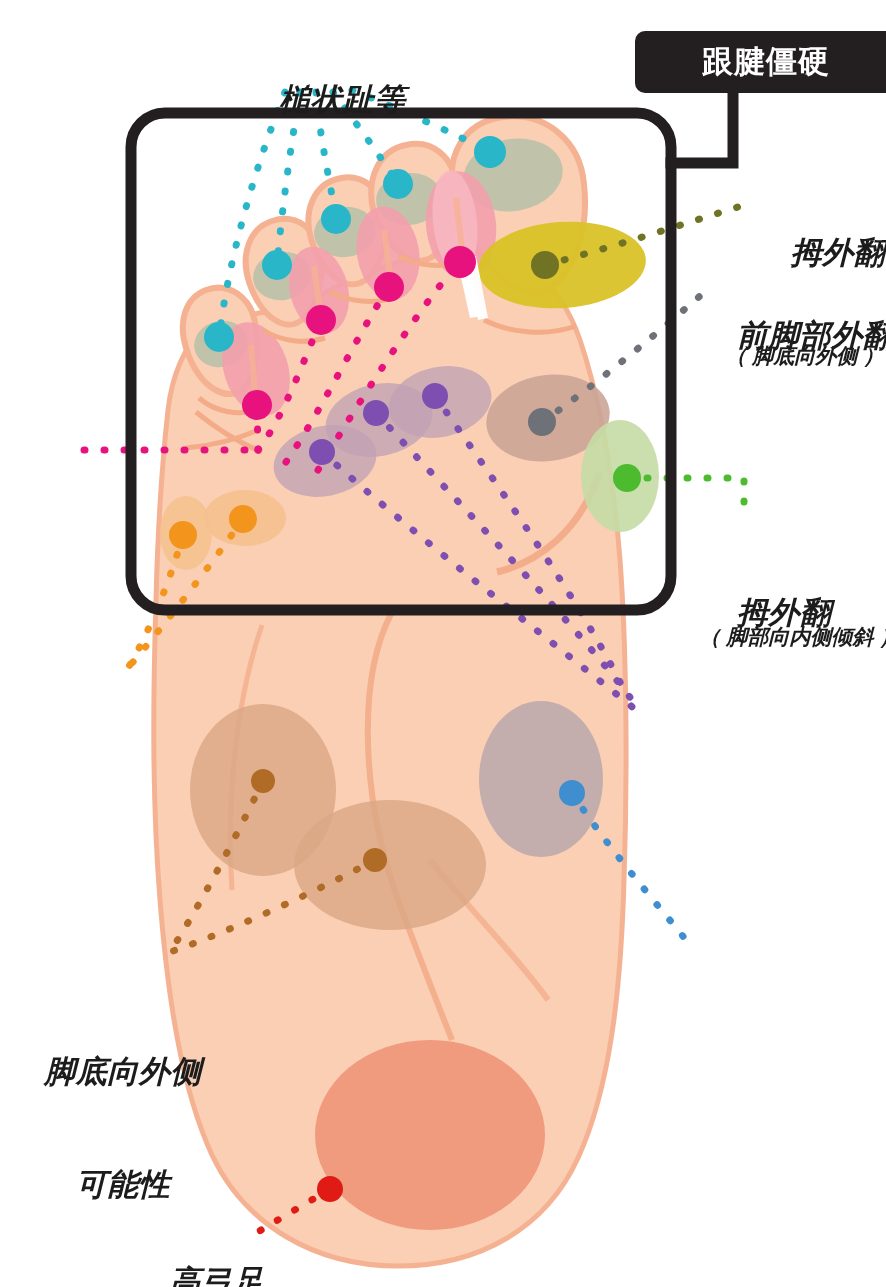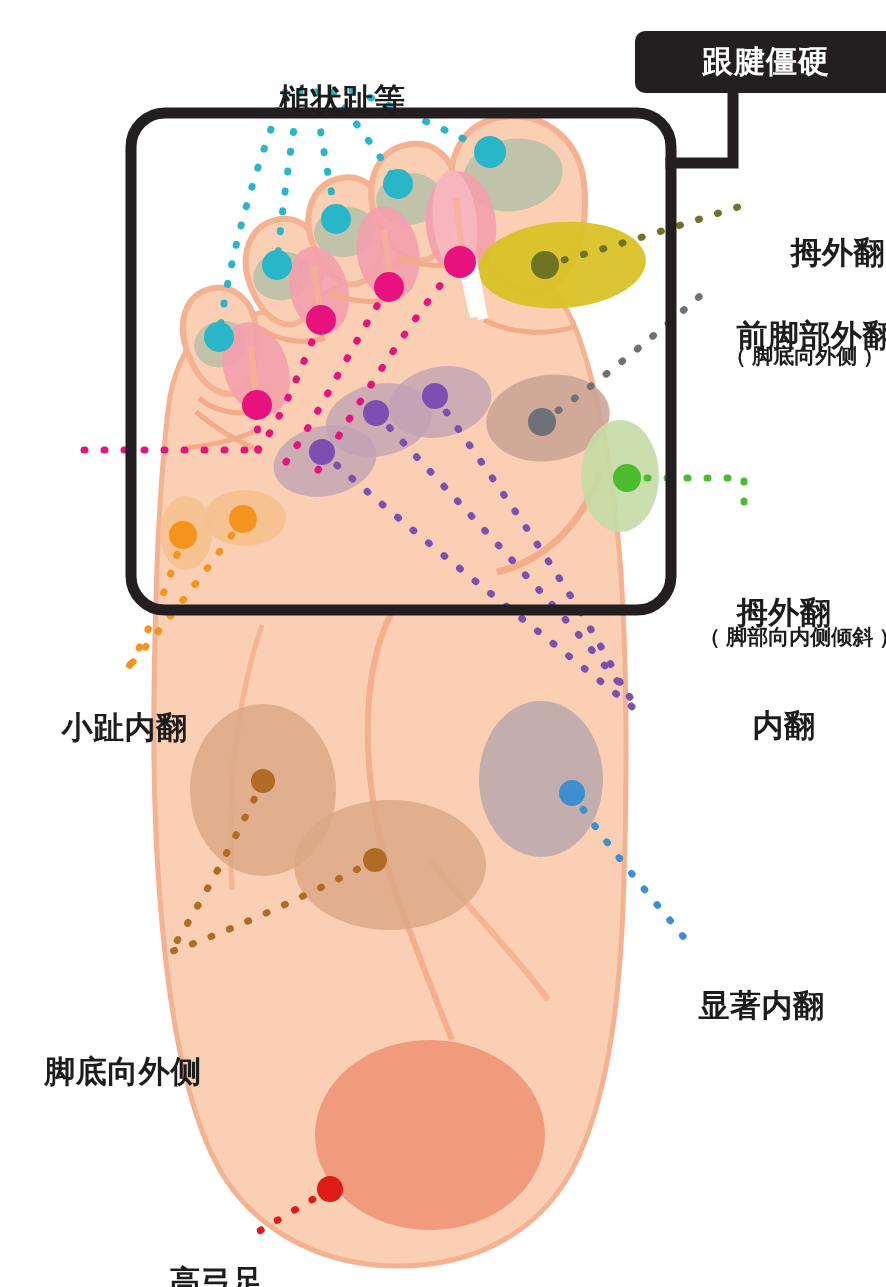--- a/index.html
+++ b/index.html
@@ -27,20 +27,21 @@
     height: 1287px;
     display: block;
   }
   .lbl {
     position: absolute;
     color: #1c1c1c;
     font-weight: 700;
     line-height: 1.22;
     white-space: pre;
     letter-spacing: 0.5px;
+    font-style: italic;
   }
   .lbl.sz-lg { font-size: 31px; }
   .lbl.sz-sm { font-size: 21px; font-weight: 700; letter-spacing: 0px;}
   .badge {
     position: absolute;
     background: #231f20;
     color: #ffffff;
     border-radius: 10px;
     font-size: 31px;
     font-weight: 700;
@@ -258,37 +259,31 @@
 
   <div class="lbl sz-lg" style="left:700px; top:279px;">
     <span>前脚部外翻</span>
   </div>
   <div class="lbl sz-sm" style="left:702px; top:317px;">
     <span>（ 脚底向外侧 ）</span>
   </div>
 
   <div class="lbl sz-lg ctr" style="left:684px; top:518px; width:200px;">
     <div>拇外翻</div>
-    <div>内翻</div>
   </div>
   <div class="lbl sz-sm ctr" style="left:676px; top:598px; width:210px;">
     <span>（ 脚部向内侧倾斜 ）</span>
   </div>
 
 
-  <div class="lbl sz-lg" style="left:25px; top:671px;">
-    <span>小趾内翻</span>
-  </div>
-
-
-  <div class="lbl sz-lg" style="left:662px; top:949px;">
-    <span>显著内翻</span>
-  </div>
+
+
 
   <div class="lbl sz-lg ctr" style="left:24px; top:977px; width:198px;">
     <div>脚底向外侧</div>
+    <div>可能性</div>
   </div>
 
   <div class="lbl sz-lg" style="left:133px; top:1225px;">
     <span>高弓足</span>
   </div>
 
 </div>
 
 </body></html>

